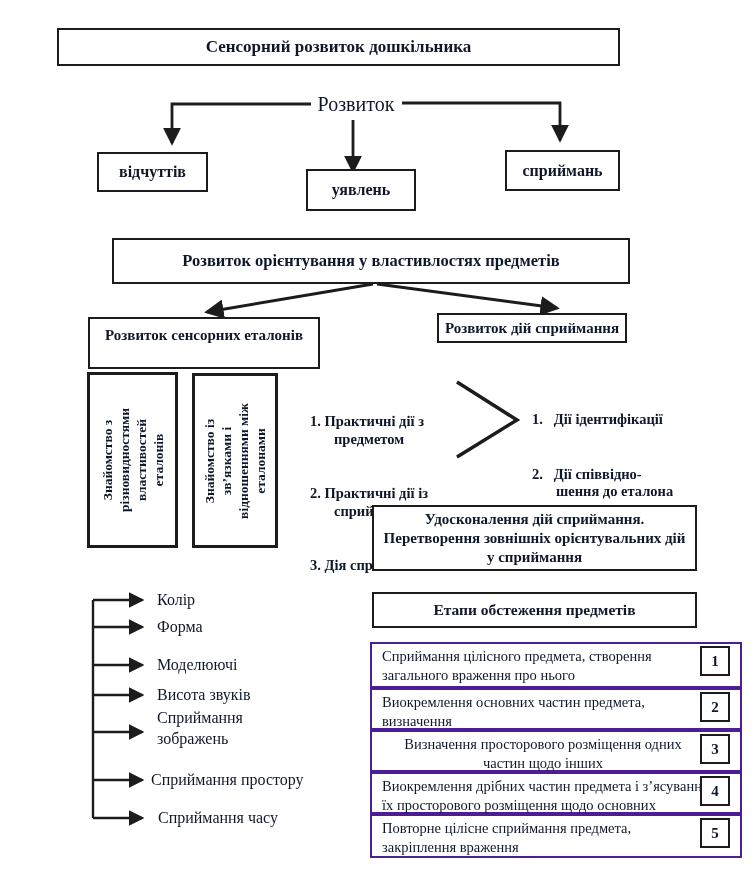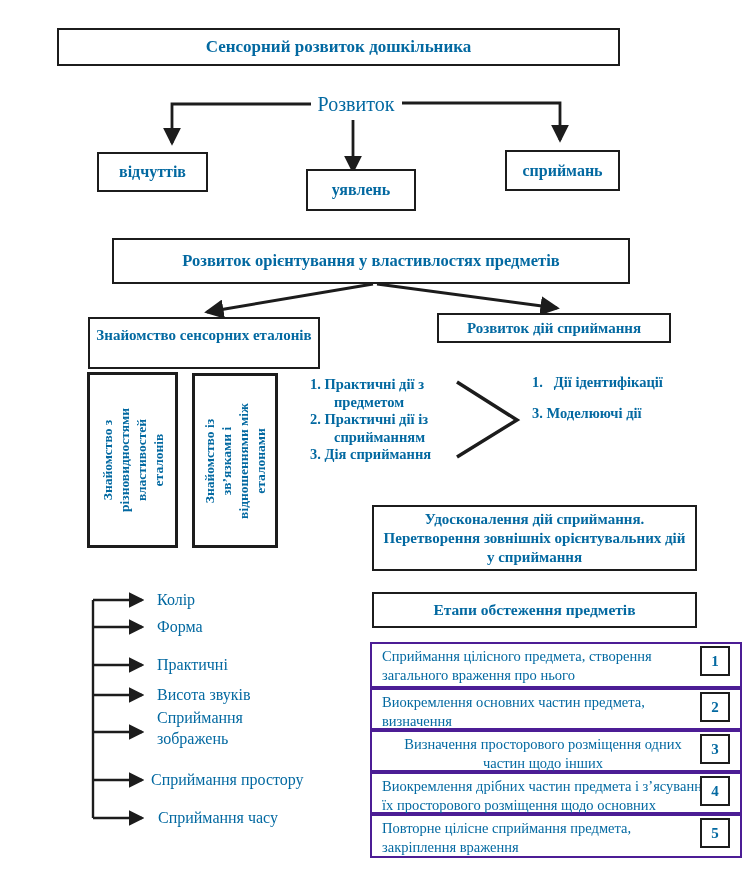--- a/index.html
+++ b/index.html
@@ -1,40 +1,40 @@
 <!DOCTYPE html>
 <html><head>
 <meta charset="utf-8">
 <style>
   html,body{margin:0;padding:0;background:#e8e8e4;}
   .canvas{
     position:relative;width:756px;height:891px;margin:0 auto;
     background:#ffffff;overflow:hidden;
     font-family:"Liberation Serif","DejaVu Serif",serif;
-    color:#0369a1;
+    color:#0f172a;
   }
   .connectors{position:absolute;left:0;top:0;}
   .box{
     position:absolute;border:2px solid #1c1c1c;background:#fff;
     display:flex;align-items:center;justify-content:center;
     text-align:center;box-sizing:border-box;line-height:1.2;
   }
   .bold{font-weight:bold;}
   .pre{white-space:pre-line;}
   .top-align{align-items:flex-start;}
   .label{position:absolute;box-sizing:border-box;}
   .vbox{position:absolute;border:3px solid #1c1c1c;box-sizing:border-box;background:#fff;}
   .vbox-inner{
     position:absolute;top:50%;left:50%;width:168px;
     transform:translate(-50%,-50%) rotate(-90deg);
     text-align:center;font-weight:bold;font-size:13.5px;line-height:17px;
     white-space:pre-line;
   }
   .list{position:absolute;font-weight:bold;font-size:14.5px;line-height:17.5px;}
-  .list-item{white-space:pre-wrap;padding-left:24px;text-indent:-24px;}
+  .list-item{white-space:pre-wrap;padding-left:24px;text-indent:-24px;margin-top:37px;}
   .list-b .list-item{margin-bottom:13px;}
   .stage-row{
     position:absolute;left:370px;width:372px;border:2px solid #4c1d95;
     box-sizing:border-box;background:#fff;
     font-size:14.5px;line-height:19px;
   }
   .stage-text{white-space:pre-line;padding:3px 36px 0 10px;}
   .stage-num{
     position:absolute;left:328px;top:2px;width:30px;height:30px;
     border:2px solid #1c1c1c;box-sizing:border-box;background:#fff;
@@ -78,22 +78,22 @@
 
   <div class="box bold" style="left:57px;top:28px;width:563px;height:38px;font-size:17px;">Сенсорний розвиток дошкільника</div>
 
   <div class="label" style="left:308px;top:93px;width:96px;font-size:20px;text-align:center;">Розвиток</div>
 
   <div class="box bold" style="left:97px;top:152px;width:111px;height:40px;font-size:16px;">відчуттів</div>
   <div class="box bold" style="left:306px;top:169px;width:110px;height:42px;font-size:16px;">уявлень</div>
   <div class="box bold" style="left:505px;top:150px;width:115px;height:41px;font-size:16px;">сприймань</div>
 
   <div class="box bold" style="left:112px;top:238px;width:518px;height:46px;font-size:16.5px;">Розвиток орієнтування у властивлостях предметів</div>
-  <div class="box bold top-align" style="left:88px;top:317px;width:232px;height:52px;font-size:15px;padding-top:7px;">Знайомство сенсорних еталонів</div>
-  <div class="box bold" style="left:437px;top:313px;width:234px;height:30px;font-size:15px;">Розвиток дій сприймання</div>
+  <div class="box bold top-align" style="left:88px;top:317px;width:232px;height:52px;font-size:15px;padding-top:7px;">Розвиток сенсорних еталонів</div>
+  <div class="box bold" style="left:437px;top:313px;width:190px;height:30px;font-size:15px;">Розвиток дій сприймання</div>
 
   <div class="vbox" style="left:87px;top:372px;width:91px;height:176px;">
     <div class="vbox-inner">Знайомство з
 різновидностями
 властивостей
 еталонів</div>
   </div>
   <div class="vbox" style="left:192px;top:373px;width:86px;height:175px;">
     <div class="vbox-inner">Знайомство із
 зв’язками і
@@ -104,20 +104,22 @@
   <div class="list" style="left:310px;top:376px;width:160px;">
     <div class="list-item">1. Практичні дії з
 предметом</div>
     <div class="list-item">2. Практичні дії із
 сприйманням</div>
     <div class="list-item">3. Дія сприймання</div>
   </div>
 
   <div class="list list-b" style="left:532px;top:374px;width:176px;">
     <div class="list-item">1.   Дії ідентифікації</div>
+    <div class="list-item">2.   Дії співвідно-
+шення до еталона</div>
     <div class="list-item">3. Моделюючі дії</div>
   </div>
 
   <div class="box bold pre" style="left:372px;top:505px;width:325px;height:66px;font-size:15px;line-height:19px;">Удосконалення дій сприймання.
 Перетворення зовнішніх орієнтувальних дій
 у сприймання</div>
 
   <div class="box bold" style="left:372px;top:592px;width:325px;height:36px;font-size:15.5px;">Етапи обстеження предметів</div>
 
   <div class="stage-row" style="top:642px;height:46px;">
@@ -141,20 +143,20 @@
     <div class="stage-num">4</div>
   </div>
   <div class="stage-row" style="top:814px;height:44px;">
     <div class="stage-text">Повторне цілісне сприймання предмета,
 закріплення враження</div>
     <div class="stage-num">5</div>
   </div>
 
   <div class="sensory-item" style="left:157px;top:589px;">Колір</div>
   <div class="sensory-item" style="left:157px;top:616px;">Форма</div>
-  <div class="sensory-item" style="left:157px;top:654px;">Практичні</div>
+  <div class="sensory-item" style="left:157px;top:654px;">Моделюючі</div>
   <div class="sensory-item" style="left:157px;top:684px;">Висота звуків</div>
   <div class="sensory-item" style="left:157px;top:707px;">Сприймання
 зображень</div>
   <div class="sensory-item" style="left:151px;top:769px;">Сприймання простору</div>
   <div class="sensory-item" style="left:158px;top:807px;">Сприймання часу</div>
 
 </div>
 
 </body></html>

